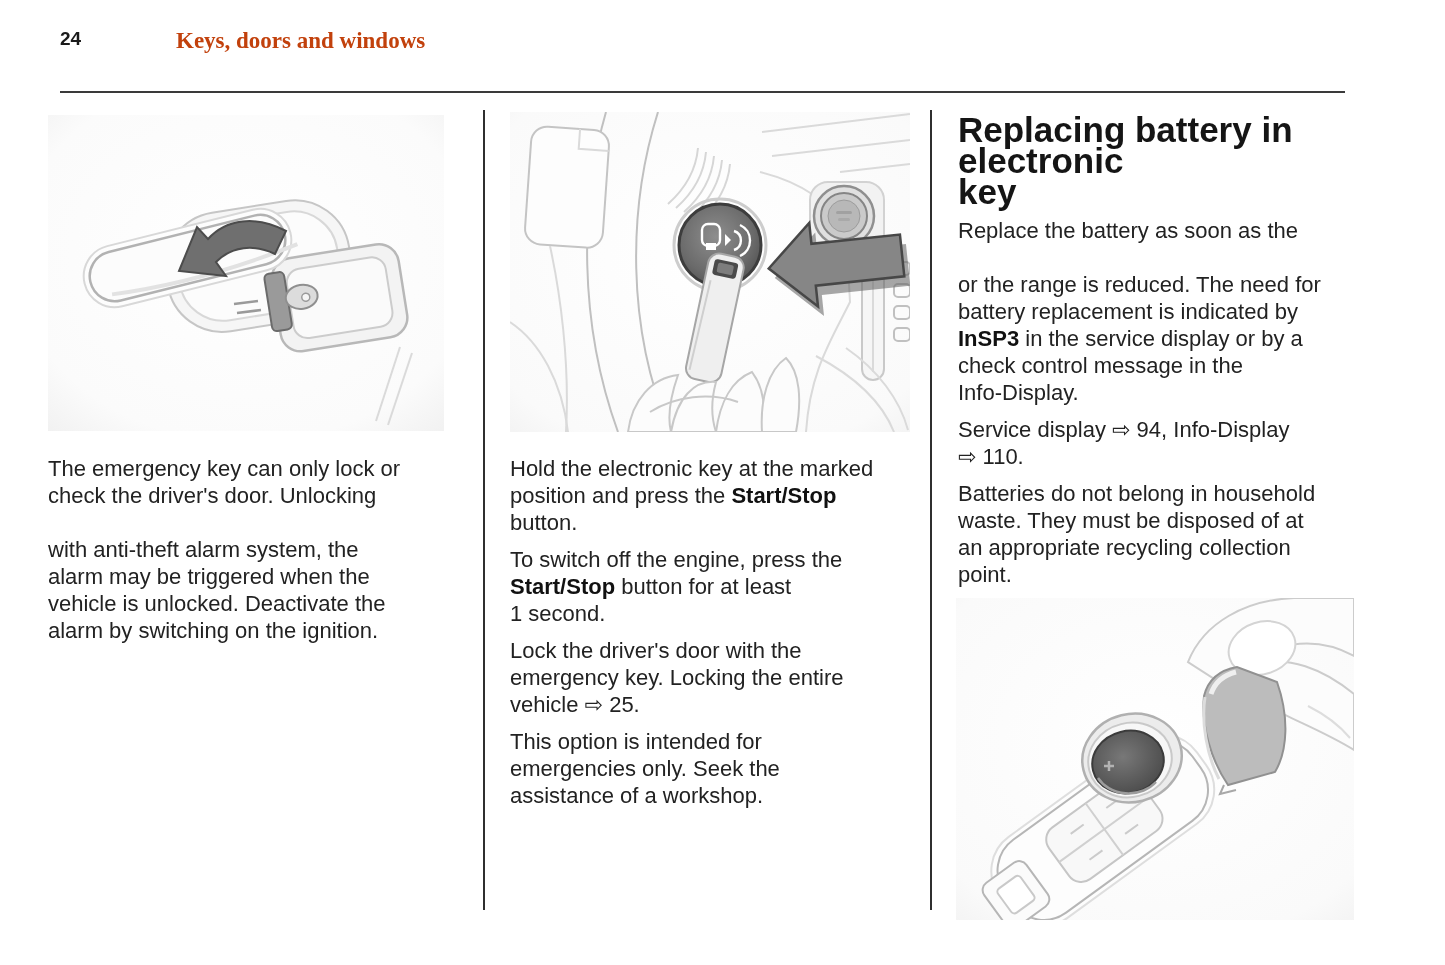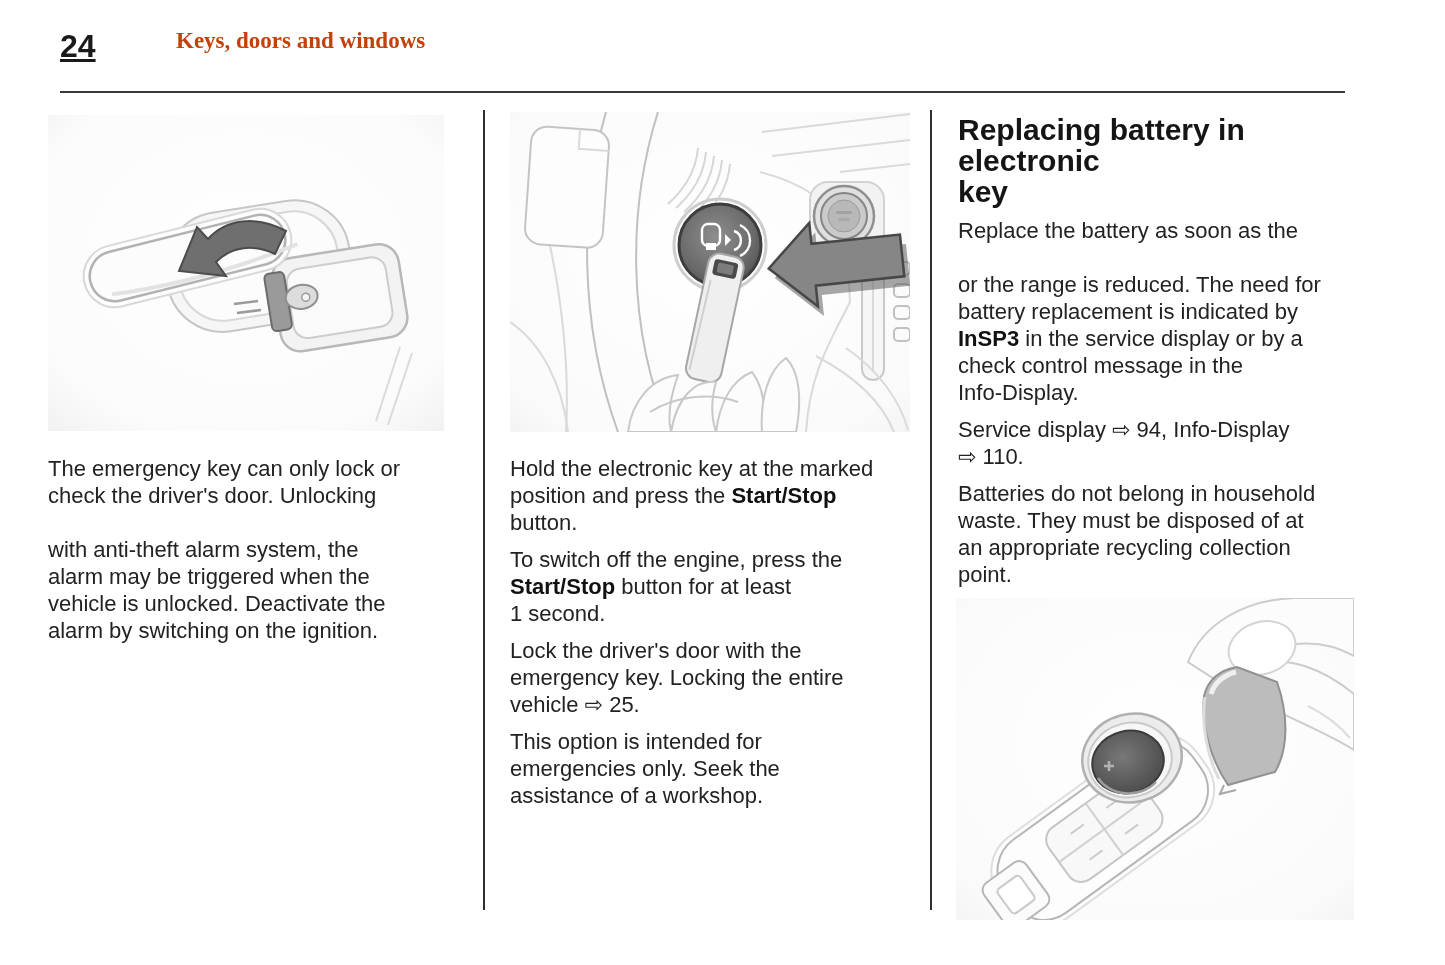--- a/index.html
+++ b/index.html
@@ -1,32 +1,32 @@
 <!DOCTYPE html>
 <html><head>
 <meta charset="utf-8">
 <style>
   html,body{margin:0;padding:0;background:#ffffff;}
   .page{
     position:relative;width:1445px;height:965px;background:#ffffff;
     font-family:"Liberation Sans","DejaVu Sans",sans-serif;color:#1f1f1f;overflow:hidden;
   }
-  .hdr-num{position:absolute;left:60px;top:28px;font-size:32px;font-weight:bold;color:#1a1a1a;text-decoration:underline;}
+  .hdr-num{position:absolute;left:60px;top:28px;font-size:19px;font-weight:bold;color:#1a1a1a;}
   .hdr-title{position:absolute;left:176px;top:28px;font-size:23px;font-weight:bold;color:#c2410c;font-family:Liberation Serif, serif;}
   .hdr-rule{position:absolute;left:60px;top:91px;width:1285px;height:2px;background:#3a3a3a;}
   .vrule{position:absolute;top:110px;width:2px;height:800px;background:#2f2f2f;}
   .vrule.v1{left:483px;}
   .vrule.v2{left:930px;}
   .col{position:absolute;top:110px;}
   .col.c1{left:48px;width:402px;}
   .col.c2{left:510px;width:402px;}
   .col.c3{left:958px;width:398px;}
   .para{font-size:22px;line-height:27px;margin:0 0 10px 0;color:#222;}
   .para b{font-weight:bold;color:#111;}
-  h2.sec{font-size:30px;line-height:31px;font-weight:bold;color:#151515;margin:4px 0 10px 0;}
+  h2.sec{font-size:35px;line-height:31px;font-weight:bold;color:#151515;margin:4px 0 10px 0;}
   figure{margin:0;padding:0;}
   .fig1{margin:5px 0 24px 0;}
   .fig2{margin:2px 0 23px 0;}
   .fig3{margin:6px 0 0 -2px;}
   svg{display:block;}
   .lineart{stroke:#c0c0c0;fill:none;stroke-width:2;}
   .lineart-faint{stroke:#dadada;fill:none;stroke-width:2;}
 </style>
 </head>
 <body>

